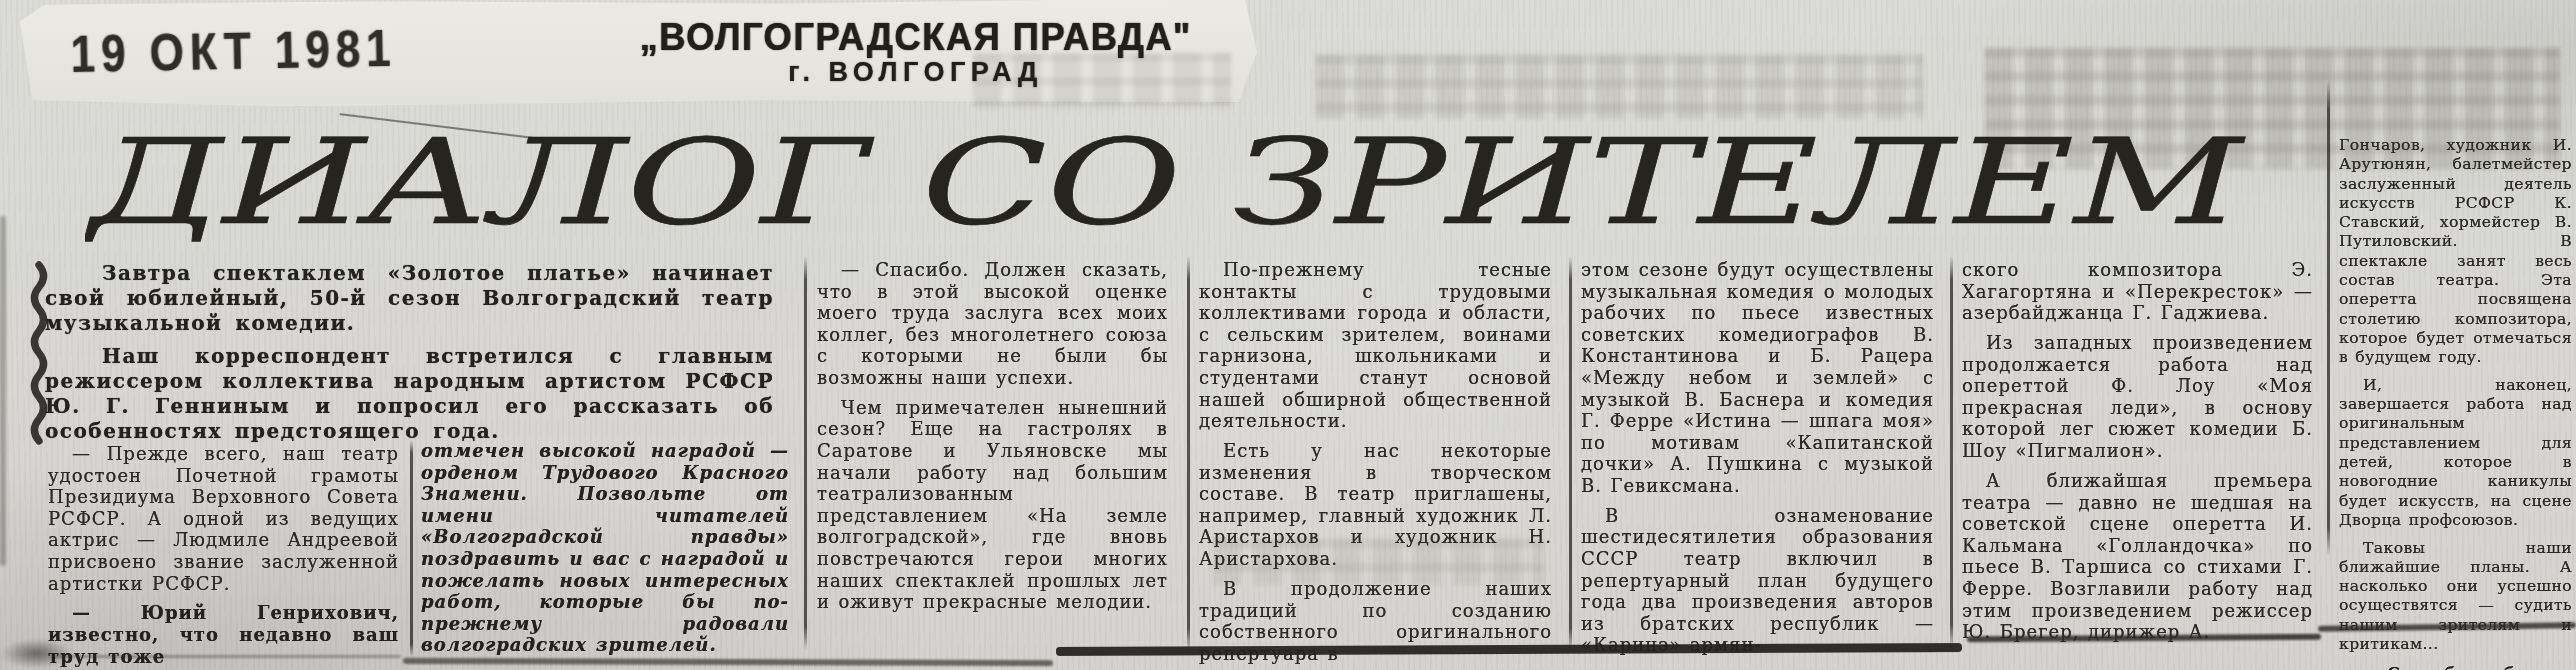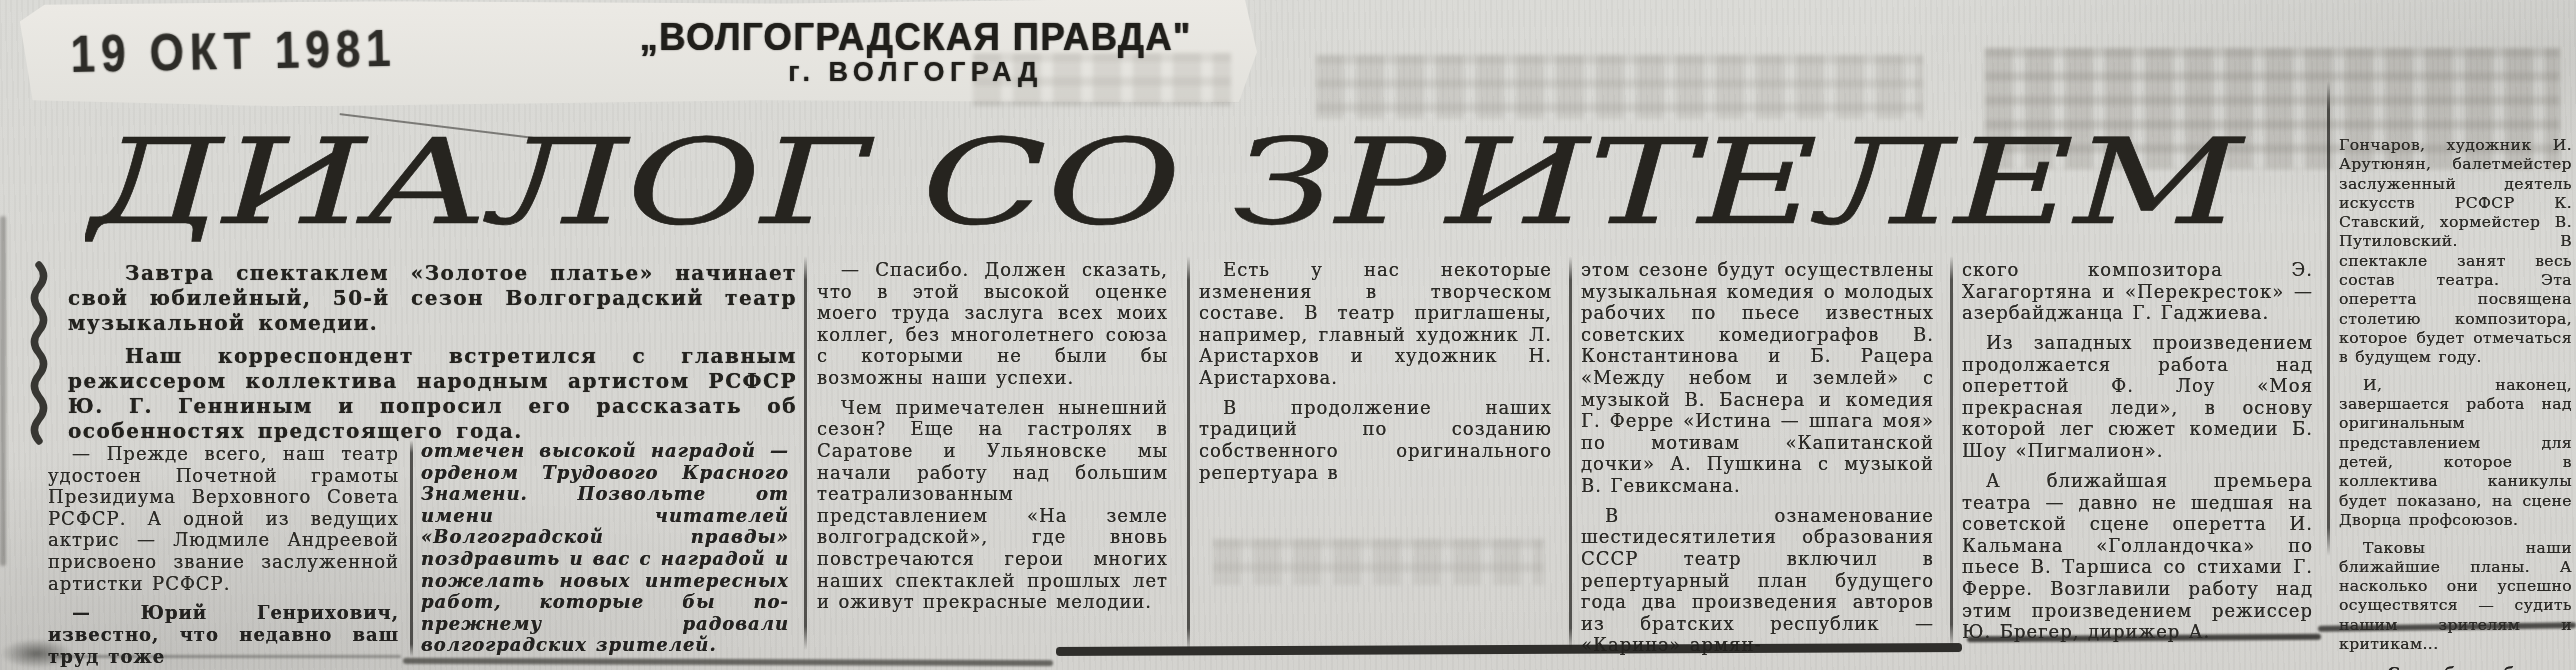--- a/index.html
+++ b/index.html
@@ -38,21 +38,21 @@
     text-shadow:0 0 1.4px rgba(25,24,20,.8); }
   
   .headline-svg { position:absolute; left:85px; top:109px; }
   .headline-text {
     font-family:"DejaVu Serif", serif; font-style:italic; font-size:128px;
     fill:#26241f; stroke:#26241f; stroke-width:.6;
   }
   
   .ornament { position:absolute; left:28px; top:261px; filter:blur(0.5px); opacity:.92; }
   
-  .lead { position:absolute; left:68px; top:261px; width:729px;
+  .lead { position:absolute; left:45px; top:261px; width:729px;
     font-weight:bold; font-size:20px; line-height:25px; letter-spacing:1.5px;
     word-spacing:4.6px; text-align:justify; color:#23221e; }
   .lead p { text-indent:57px; margin-bottom:8.3px; text-shadow:0 0 0.7px rgba(35,34,30,.85); }
   
   .col { position:absolute; font-size:18px; line-height:21.6px; letter-spacing:1px;
     word-spacing:1.8px; text-align:justify; color:#2b2a26; }
   .col p { text-indent:24px; margin-bottom:8.3px; text-shadow:0 0 0.6px rgba(43,41,37,.85); }
   .col p.noindent { text-indent:0; }
   .col p.bold { font-weight:bold; color:#232220; }
   .col1 { left:48px;  top:443px; width:351px; }
@@ -135,38 +135,39 @@
   <div class="col col2">
     <p class="noindent bold">отмечен высокой наградой — орденом Трудового Красного Знамени. Позвольте от имени читателей «Волгоградской правды» поздравить и вас с наградой и пожелать новых интересных работ, которые бы по-прежнему радовали волгоградских зрителей.</p>
   </div>
 
   <div class="col col3">
     <p>— Спасибо. Должен сказать, что в этой высокой оценке моего труда заслуга всех моих коллег, без многолетнего союза с которыми не были бы возможны наши успехи.</p>
     <p>Чем примечателен нынешний сезон? Еще на гастролях в Саратове и Ульяновске мы начали работу над большим театрализованным представлением «На земле волгоградской», где вновь повстречаются герои многих наших спектаклей прошлых лет и оживут прекрасные мелодии.</p>
   </div>
 
   <div class="col col4">
+    <p>По-прежнему тесные контакты с трудовыми коллективами города и области, с сельским зрителем, воинами гарнизона, школьниками и студентами станут основой нашей обширной общественной деятельности.</p>
     <p>Есть у нас некоторые изменения в творческом составе. В театр приглашены, например, главный художник Л. Аристархов и художник Н. Аристархова.</p>
     <p>В продолжение наших традиций по созданию собственного оригинального репертуара в</p>
   </div>
 
   <div class="col col5">
     <p class="noindent">этом сезоне будут осуществлены музыкальная комедия о молодых рабочих по пьесе известных советских комедиографов В. Константинова и Б. Рацера «Между небом и землей» с музыкой В. Баснера и комедия Г. Ферре «Истина — шпага моя» по мотивам «Капитанской дочки» А. Пушкина с музыкой В. Гевиксмана.</p>
     <p>В ознаменование шестидесятилетия образования СССР театр включил в репертуарный план будущего года два произведения авторов из братских республик — «Каринэ» армян-</p>
   </div>
 
   <div class="col col6">
     <p class="noindent">ского композитора Э. Хагагортяна и «Перекресток» — азербайджанца Г. Гаджиева.</p>
     <p>Из западных произведением продолжается работа над опереттой Ф. Лоу «Моя прекрасная леди», в основу которой лег сюжет комедии Б. Шоу «Пигмалион».</p>
     <p>А ближайшая премьера театра — давно не шедшая на советской сцене оперетта И. Кальмана «Голландочка» по пьесе В. Таршиса со стихами Г. Ферре. Возглавили работу над этим произведением режиссер Ю. Брегер, дирижер А.</p>
   </div>
 
   <div class="col col7">
     <p class="noindent">Гончаров, художник И. Арутюнян, балетмейстер заслуженный деятель искусств РСФСР К. Ставский, хормейстер В. Путиловский. В спектакле занят весь состав театра. Эта оперетта посвящена столетию композитора, которое будет отмечаться в будущем году.</p>
-    <p>И, наконец, завершается работа над оригинальным представлением для детей, которое в коллектива каникулы будет показано, на сцене Дворца профсоюзов.</p>
+    <p>И, наконец, завершается работа над оригинальным представлением для детей, которое в новогодние каникулы будет искусств, на сцене Дворца профсоюзов.</p>
     <p>Таковы наши ближайшие планы. А насколько они успешно осуществятся — судить нашим зрителям и критикам...</p>
     <p class="bold">— Спасибо за беседу. Успехов коллективу!</p>
   </div>
 
   <div class="vrule r1"></div>
   <div class="vrule r2"></div>
   <div class="vrule r3"></div>
   <div class="vrule r4"></div>
   <div class="vrule r5"></div>
   <div class="vrule r6"></div>

